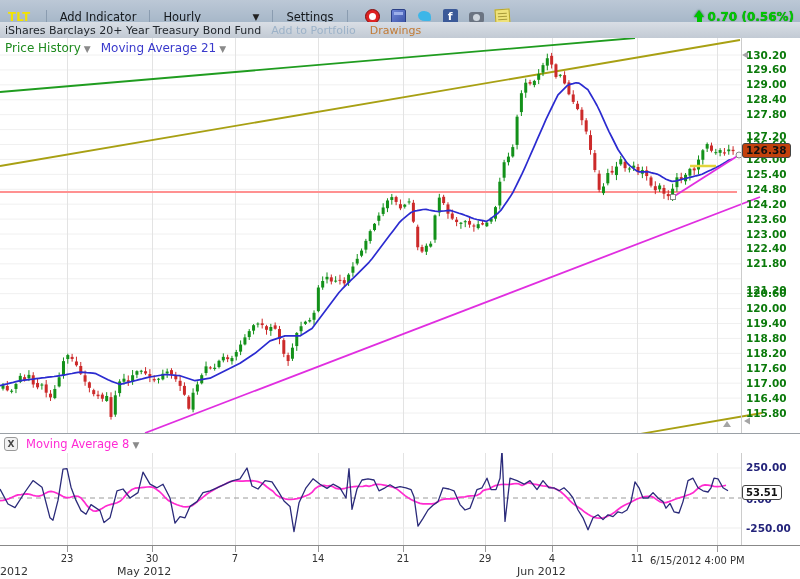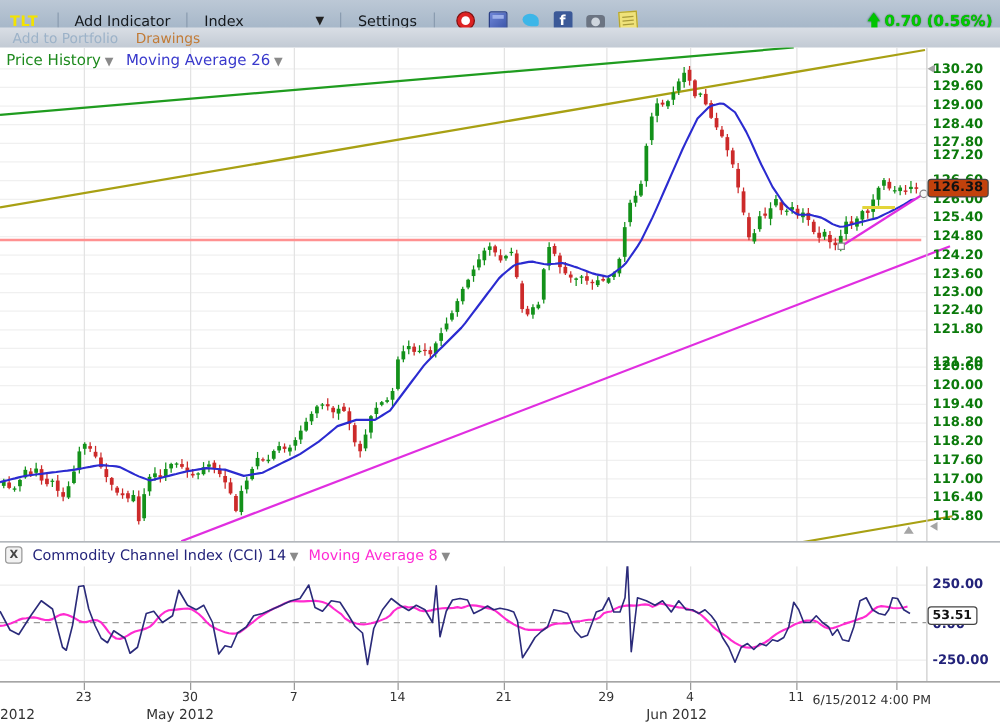--- a/index.html
+++ b/index.html
@@ -80,41 +80,42 @@
 <body>
 
 <div id="stage">
 
   <div class="toolbar">
     <span class="tb-symbol">TLT</span>
     <span class="tb-sep"></span>
     <span class="tb-item">Add Indicator</span>
     <span class="tb-sep"></span>
     <span class="tb-dd">
-      <span>Index</span>
+      <span>Hourly</span>
       <span class="tb-caret">▼</span>
     </span>
     <span class="tb-sep"></span>
     <span class="tb-item">Settings</span>
     <span class="tb-sep"></span>
     <span class="tb-icons">
       <span class="icon ic-alarm"></span>
       <span class="icon ic-cube"></span>
       <span class="icon ic-twitter"></span>
       <span class="icon ic-fb">f</span>
       <span class="icon ic-camera"></span>
       <span class="icon ic-note"></span>
     </span>
     <span class="tb-change">
       <span class="up-arrow"></span>
       <span>0.70 (0.56%)</span>
     </span>
   </div>
 
   <div class="subbar">
+    <span class="sb-name">iShares Barclays 20+ Year Treasury Bond Fund</span>
     <span class="sb-port">Add to Portfolio</span>
     <span class="sb-draw">Drawings</span>
   </div>
 
   <svg id="price-svg" width="800" height="395">
       <line x1="0" y1="17" x2="741" y2="17" stroke="#f0f0f0" stroke-width="1"></line>
       <line x1="0" y1="31.916666666666533" x2="741" y2="31.916666666666533" stroke="#f0f0f0" stroke-width="1"></line>
       <line x1="0" y1="46.833333333333066" x2="741" y2="46.833333333333066" stroke="#f0f0f0" stroke-width="1"></line>
       <line x1="0" y1="61.750000000000306" x2="741" y2="61.750000000000306" stroke="#f0f0f0" stroke-width="1"></line>
       <line x1="0" y1="76.66666666666684" x2="741" y2="76.66666666666684" stroke="#f0f0f0" stroke-width="1"></line>
@@ -500,30 +501,30 @@
       <rect x="670.5" y="156.5" width="5" height="5" fill="#fff" stroke="#888"></rect>
       <circle cx="739" cy="117" r="3" fill="#f8f8f8" stroke="#888"></circle>
       <line x1="690" y1="128" x2="716" y2="128" stroke="#e3d53a" stroke-width="2.5"></line>
       <line x1="741.5" y1="0" x2="741.5" y2="395" stroke="#ccc"></line>
       <polygon points="748,13.5 748,20.5 742,17" fill="#a5a5a5"></polygon>
       <polygon points="750,379.5 750,386.5 744,383" fill="#a5a5a5"></polygon>
       <polygon points="723,389 731,389 727,383" fill="#a5a5a5"></polygon>
     </svg>
   <div class="legend">
     <span class="lg-ph"><span>Price History</span><span class="lg-caret">▼</span></span>
-    <span class="lg-ma"><span>Moving Average 26</span><span class="lg-caret">▼</span></span>
+    <span class="lg-ma"><span>Moving Average 21</span><span class="lg-caret">▼</span></span>
   </div>
   <div class="price-badge">126.38</div>
   <div id="price-axis-labels">
       <div class="axis-label" style="top: 48.5px;">130.20</div>
       <div class="axis-label" style="top: 63.4167px;">129.60</div>
       <div class="axis-label" style="top: 78.3333px;">129.00</div>
       <div class="axis-label" style="top: 93.25px;">128.40</div>
       <div class="axis-label" style="top: 108.167px;">127.80</div>
-      <div class="axis-label" style="top: 118px;">127.20</div>
+      <div class="axis-label" style="top: 130px;">127.20</div>
       <div class="axis-label" style="top: 138px;">126.60</div>
       <div class="axis-label" style="top: 152.917px;">126.00</div>
       <div class="axis-label" style="top: 167.833px;">125.40</div>
       <div class="axis-label" style="top: 182.75px;">124.80</div>
       <div class="axis-label" style="top: 197.667px;">124.20</div>
       <div class="axis-label" style="top: 212.583px;">123.60</div>
       <div class="axis-label" style="top: 227.5px;">123.00</div>
       <div class="axis-label" style="top: 242.417px;">122.40</div>
       <div class="axis-label" style="top: 257.333px;">121.80</div>
       <div class="axis-label" style="top: 284px;">121.20</div>
@@ -533,21 +534,20 @@
       <div class="axis-label" style="top: 331.917px;">118.80</div>
       <div class="axis-label" style="top: 346.833px;">118.20</div>
       <div class="axis-label" style="top: 361.75px;">117.60</div>
       <div class="axis-label" style="top: 376.667px;">117.00</div>
       <div class="axis-label" style="top: 391.583px;">116.40</div>
       <div class="axis-label" style="top: 406.5px;">115.80</div>
     </div>
 
   <div class="cci-header">
     <span class="cci-close">X</span>
-    <span class="cci-title"><span>Commodity Channel Index (CCI) 14</span><span class="lg-caret">▼</span></span>
     <span class="cci-ma"><span>Moving Average 8</span><span class="lg-caret">▼</span></span>
   </div>
 
   <svg id="cci-svg" width="800" height="92">
       <line x1="67.5" y1="0" x2="67.5" y2="92" stroke="#e3e3e3"></line>
       <line x1="152.5" y1="0" x2="152.5" y2="92" stroke="#e3e3e3"></line>
       <line x1="235.5" y1="0" x2="235.5" y2="92" stroke="#e3e3e3"></line>
       <line x1="318.5" y1="0" x2="318.5" y2="92" stroke="#e3e3e3"></line>
       <line x1="403.5" y1="0" x2="403.5" y2="92" stroke="#e3e3e3"></line>
       <line x1="485.5" y1="0" x2="485.5" y2="92" stroke="#e3e3e3"></line>

